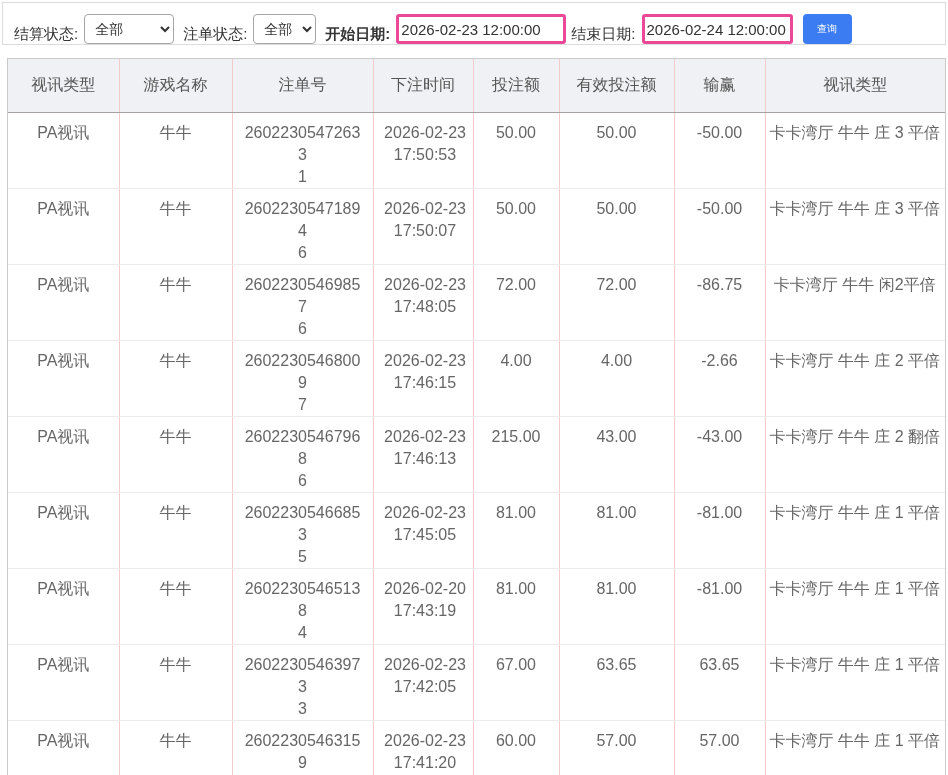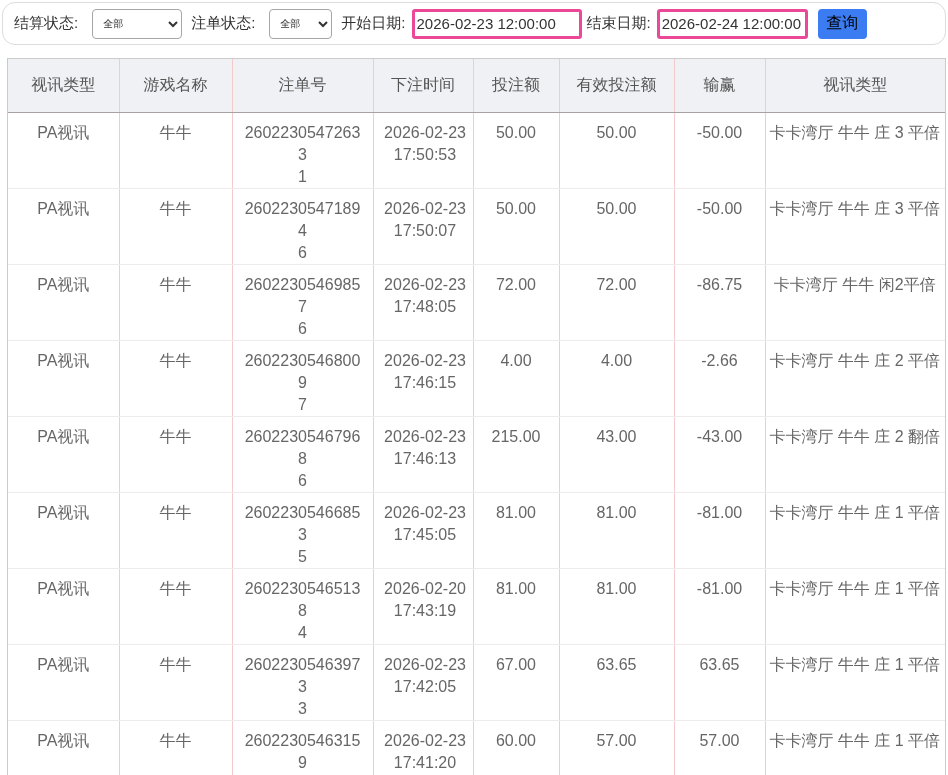--- a/index.html
+++ b/index.html
@@ -2,42 +2,42 @@
 <html><head>
 <meta charset="utf-8">
 <style>
   * { margin:0; padding:0; box-sizing:border-box; }
   html,body { width:948px; height:775px; background:#fff;
     font-family:"Liberation Sans", sans-serif; overflow:hidden; }
 
   
   .filterbar{
     margin:2px 2px 0 2px; height:43px;
-    border:1px solid #dcdcdc; border-radius:13px;
-    display:flex; align-items:center;
+    border:1px solid #dcdcdc; border-radius:0;
+    display:flex; align-items:flex-end;
     font-size:15px; color:#333;
   }
   .filterbar label{ white-space:nowrap; }
   .lbl1{ margin-left:11px; } .lbl2{ margin-left:9px; }
-  .lbl3{ margin-left:9px; }  .lbl4{ margin-left:5px; }
+  .lbl3{ margin-left:9px;font-weight:bold; }  .lbl4{ margin-left:5px; }
   .filterbar select{
-    margin-left:14px; height:30px; border:1px solid #a6a6a6;
-    border-radius:4px; background:#fff; font-size:10px; color:#333;
+    margin-left:6px; height:30px; border:1px solid #a6a6a6;
+    border-radius:4px; background:#fff; font-size:14px; color:#333;
     font-family:"Liberation Sans", sans-serif; padding:0 2px 0 6px;
   }
   .sel-settle{ width:90px; } .sel-order{ width:63px; }
   .filterbar input{
     margin-left:6px; height:30px; border:3px solid #ec4899;
     border-radius:3px; font-size:15px; color:#333; padding:0 2px;
     font-family:"Liberation Sans", sans-serif;
   }
   .inp-start{ width:170px; } .inp-end{ width:151px; }
   .btn-search{
     margin-left:10px; width:49px; height:30px; border:none;
-    border-radius:4px; background:#3b7cf2; color:#000000; font-size:16px;
+    border-radius:4px; background:#3b7cf2; color:#ffffff; font-size:10px;
     cursor:pointer; font-family:"Liberation Sans", sans-serif;
   }
 
   
   .table-wrap{
     margin:13px 2px 0 7px;
     border:1px solid #cbcbcb;
   }
   table{ width:100%; border-collapse:collapse; table-layout:fixed;
     font-size:16px; color:#666; }

